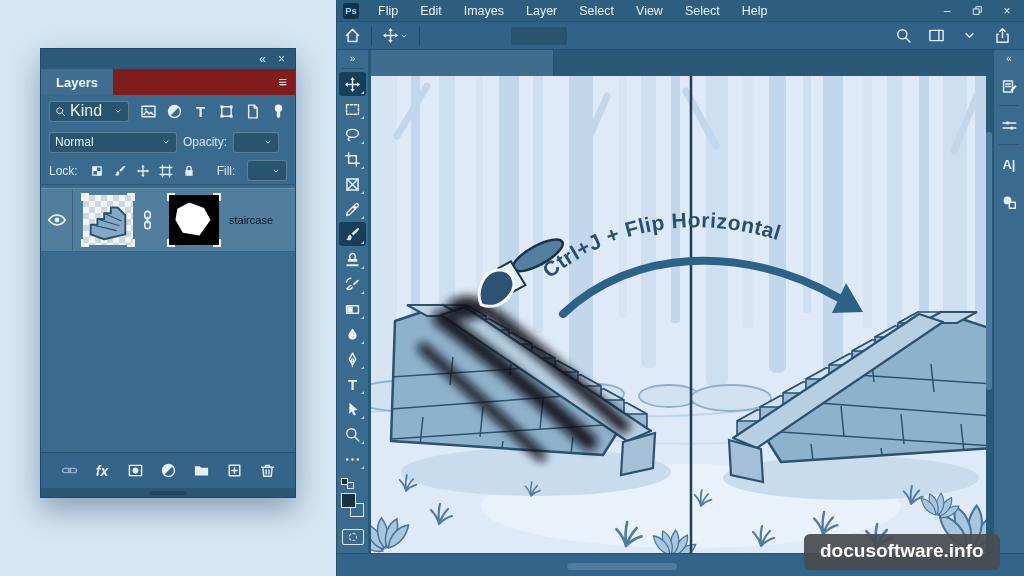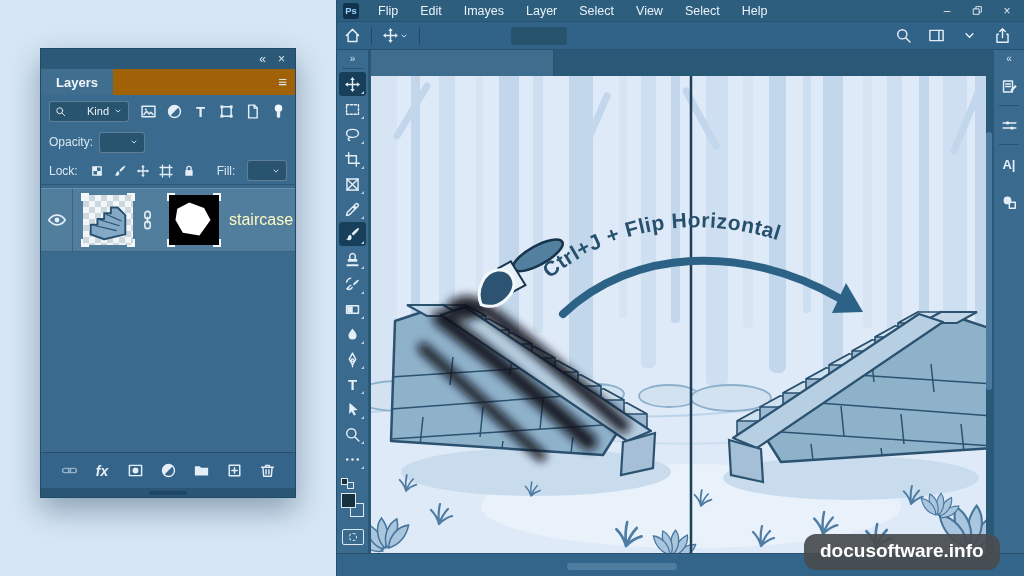--- a/index.html
+++ b/index.html
@@ -62,30 +62,30 @@
   .dock-glyph{font-size:13px;font-weight:bold;color:#e4eef7;}
   
   .statusbar{height:23px;background:#33648a;flex:0 0 auto;position:relative;border-top:1px solid rgba(0,0,0,.2);}
   .hscroll{position:absolute;left:230px;top:9px;width:110px;height:7px;border-radius:4px;background:#4e7da0;}
   
   .layers-panel{position:absolute;left:40px;top:48px;width:256px;height:450px;background:#3a6b8e;
                 border:1px solid #1f4a68;box-shadow:0 12px 28px rgba(25,55,85,.4);font-size:12px;
                 display:flex;flex-direction:column;}
   .lp-titlebar{height:20px;background:#2c5978;display:flex;align-items:center;justify-content:flex-end;
                gap:12px;padding-right:10px;font-size:12px;color:#d7e6f1;flex:0 0 auto;}
-  .lp-tabs{height:26px;background:#a16207;display:flex;align-items:flex-end;flex:0 0 auto;position:relative;}
+  .lp-tabs{height:26px;background:#7f1d1d;display:flex;align-items:flex-end;flex:0 0 auto;position:relative;}
   .lp-tab{height:26px;width:72px;background:#3f6e8e;display:flex;align-items:center;justify-content:center;
           font-size:13px;font-weight:bold;color:#f0f6fb;}
   .lp-menu{position:absolute;right:8px;top:4px;font-size:15px;color:#d7e6f1;}
   .lp-row{display:flex;align-items:center;padding:0 8px;flex:0 0 auto;}
   .lp-filter{height:32px;gap:9px;}
   .field{background:#29546f;border:1px solid rgba(233,242,249,.28);border-radius:3px;height:21px;
          display:flex;align-items:center;padding:0 5px;gap:4px;}
   .kind-box{width:100px;}
-  .kind-box .lbl{flex:1 1 auto;font-size:11px;margin-left:17px;}
+  .kind-box .lbl{flex:1 1 auto;font-size:16px;}
   .chev{width:10px;height:10px;flex:0 0 auto;}
   .fic{width:17px;height:17px;display:flex;align-items:center;justify-content:center;}
   .lp-blend{height:30px;gap:6px;}
   .blend-box{width:128px;}
   .blend-box .lbl{flex:1 1 auto;}
   .small-lbl{color:#d9e7f2;font-size:12px;}
   .val-box{width:46px;}
   .val-box .sp{flex:1 1 auto;}
   .lp-lock{height:28px;gap:12px;border-bottom:1px solid rgba(0,0,0,.18);}
   .lic{width:15px;height:15px;display:flex;align-items:center;justify-content:center;}
@@ -98,31 +98,31 @@
   .thumb{position:relative;width:54px;height:54px;margin-left:8px;flex:0 0 auto;}
   .thumb .inner{position:absolute;inset:2px;overflow:hidden;}
   .thumb.checker .inner{background:repeating-conic-gradient(#cdd7de 0 25%,#f3f6f8 0 50%);background-size:12px 12px;}
   .thumb.maskth .inner{background:#000;}
   .ck{position:absolute;width:8px;height:8px;border:0 solid #f2f8fc;}
   .ck.tl{left:0;top:0;border-left-width:2px;border-top-width:2px;}
   .ck.tr{right:0;top:0;border-right-width:2px;border-top-width:2px;}
   .ck.bl{left:0;bottom:0;border-left-width:2px;border-bottom-width:2px;}
   .ck.br{right:0;bottom:0;border-right-width:2px;border-bottom-width:2px;}
   .chain-col{width:24px;display:flex;align-items:center;justify-content:center;}
-  .layer-name{margin-left:8px;font-size:16px;color:#fef9c3;}
+  .layer-name{margin-left:8px;font-size:11px;color:#0f172a;}
   .lp-actions{height:36px;background:#34648a;border-top:1px solid rgba(0,0,0,.22);
               display:flex;align-items:center;justify-content:center;gap:13px;flex:0 0 auto;}
   .act{width:20px;height:20px;display:flex;align-items:center;justify-content:center;}
   .act:first-child{opacity:.55;}
   .fx-glyph{font-size:14px;font-weight:bold;font-style:italic;color:#e4eef7;}
   .lp-foot{height:9px;background:#2a5575;flex:0 0 auto;display:flex;align-items:center;justify-content:center;}
   .lp-notch{width:38px;height:4px;border-radius:2px;background:#1f4763;}
   
   .watermark{position:absolute;left:804px;top:534px;z-index:30;background:rgba(72,76,80,.93);
-             color:#fff;font-weight:bold;font-size:19px;padding:6px 16px 8px;border-radius:12px;}
+             color:#fff;font-weight:bold;font-size:19px;padding:6px 16px 8px;border-radius:6px;}
 </style>
 </head>
 <body>
 
 <div class="stage">
 
   <div class="app">
 
     <div class="menubar">
       <span class="ps-logo">Ps</span>
@@ -569,20 +569,26 @@
           <span class="fic">
             <svg class="ic" viewBox="0 0 20 20">
               <path class="f" d="M8 10h4v6.2L10 18l-2-1.8z"></path>
               <circle fill="#f2f7fb" stroke="none" cx="10" cy="6.2" r="4.4"></circle>
             </svg>
           </span>
         </span>
     </div>
 
     <div class="lp-row lp-blend">
+      <span class="field blend-box">
+        <span class="lbl">Normal</span>
+        <svg class="ic chev" viewBox="0 0 20 20">
+            <path d="M6 8l4 4.2L14 8"></path>
+          </svg>
+      </span>
       <span class="small-lbl">Opacity:</span>
       <span class="field val-box">
         <span class="sp"></span>
         <svg class="ic chev" viewBox="0 0 20 20">
             <path d="M6 8l4 4.2L14 8"></path>
           </svg>
       </span>
     </div>
 
     <div class="lp-row lp-lock">

